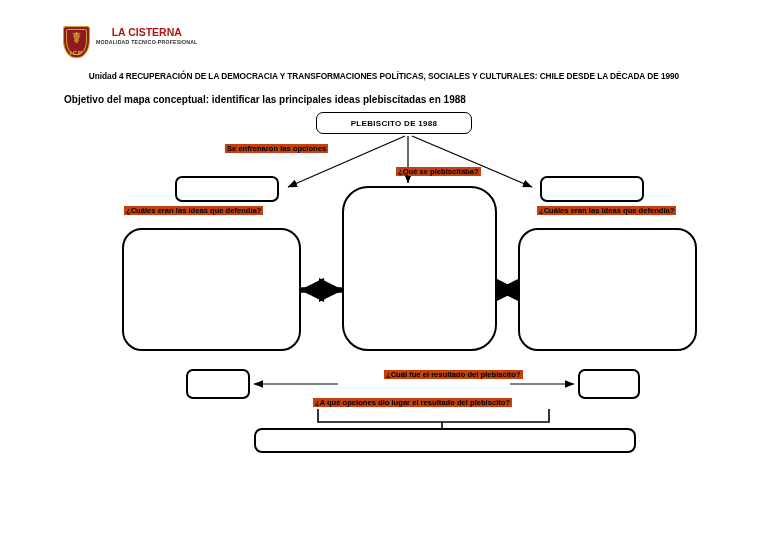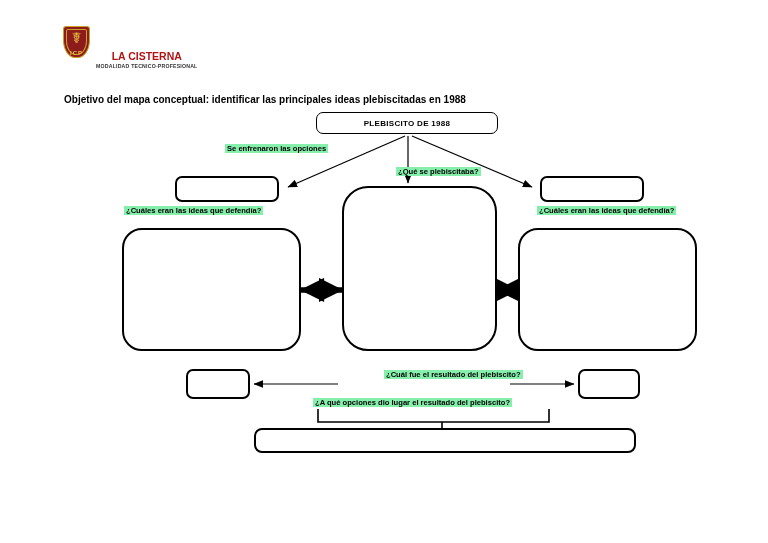--- a/index.html
+++ b/index.html
@@ -87,21 +87,20 @@
     white-space: nowrap;
   }
   .logo-line2 {
     font-size: 10.5px;
     font-weight: bold;
     color: #b01515;
     line-height: 12px;
     text-align: center;
     letter-spacing: 0px;
     white-space: nowrap;
-    margin-top: 24px;
   }
   .logo-line3 {
     font-size: 5.2px;
     font-weight: bold;
     color: #333333;
     line-height: 8px;
     text-align: center;
     letter-spacing: 0.2px;
     white-space: nowrap;
   }
@@ -135,21 +134,21 @@
     box-sizing: border-box;
     background: #ffffff;
     border: 2px solid #000000;
   }
   .rbox.thin { border-width: 1.6px; }
   .rbox.thick { border-width: 2.6px; }
 
   #box-top {
     left: 316px;
     top: 112px;
-    width: 182px;
+    width: 156px;
     height: 22px;
     border-radius: 7px;
     display: flex;
     align-items: center;
     justify-content: center;
   }
   #box-top .lbl {
     font-size: 8px;
     font-weight: bold;
     letter-spacing: 0.3px;
@@ -214,21 +213,21 @@
     border-radius: 8px;
   }
 
   
   .conn-label {
     position: absolute;
     font-size: 7.6px;
     font-weight: bold;
     color: #000;
     white-space: nowrap;
-    background: #86efac;
+    background: #c2410c;
     padding: 0 2px;
   }
   #lbl-opciones  { left: 225px; top: 144px; }
   #lbl-que-pleb  { left: 360px; top: 167px; margin-left: 36px; }
   #lbl-ideas-izq { left: 124px; top: 206px; }
   #lbl-ideas-der { left: 537px; top: 206px; }
   #lbl-resultado { left: 341px; top: 370px; margin-left: 43px; }
   #lbl-proceso   { left: 313px; top: 398px; }
 
   
@@ -251,20 +250,21 @@
       <div class="inner"></div>
       <div class="caduceus">☤</div>
       <div class="letters">ICP</div>
     </div>
     <div class="logo-text">
       <div class="logo-line2">LA CISTERNA</div>
       <div class="logo-line3">MODALIDAD TECNICO-PROFESIONAL</div>
     </div>
   </div>
 
+  <div id="unit-title">Unidad 4 RECUPERACIÓN DE LA DEMOCRACIA Y TRANSFORMACIONES POLÍTICAS, SOCIALES Y CULTURALES: CHILE DESDE LA DÉCADA DE 1990</div>
   <div id="objective-line">Objetivo del mapa conceptual: identificar las principales ideas plebiscitadas en 1988</div>
 
   <svg id="arrows" viewBox="0 0 768 543" xmlns="http://www.w3.org/2000/svg">
     <defs>
       <marker id="ah-thin" markerWidth="9" markerHeight="9" refX="7.6" refY="3.2" orient="auto" markerUnits="strokeWidth">
         <path d="M0,0 L8,3.2 L0,6.4 z" fill="#000"></path>
       </marker>
       <marker id="ah-thin-start" markerWidth="9" markerHeight="9" refX="0.4" refY="3.2" orient="auto" markerUnits="strokeWidth">
         <path d="M8,0 L0,3.2 L8,6.4 z" fill="#000"></path>
       </marker>

